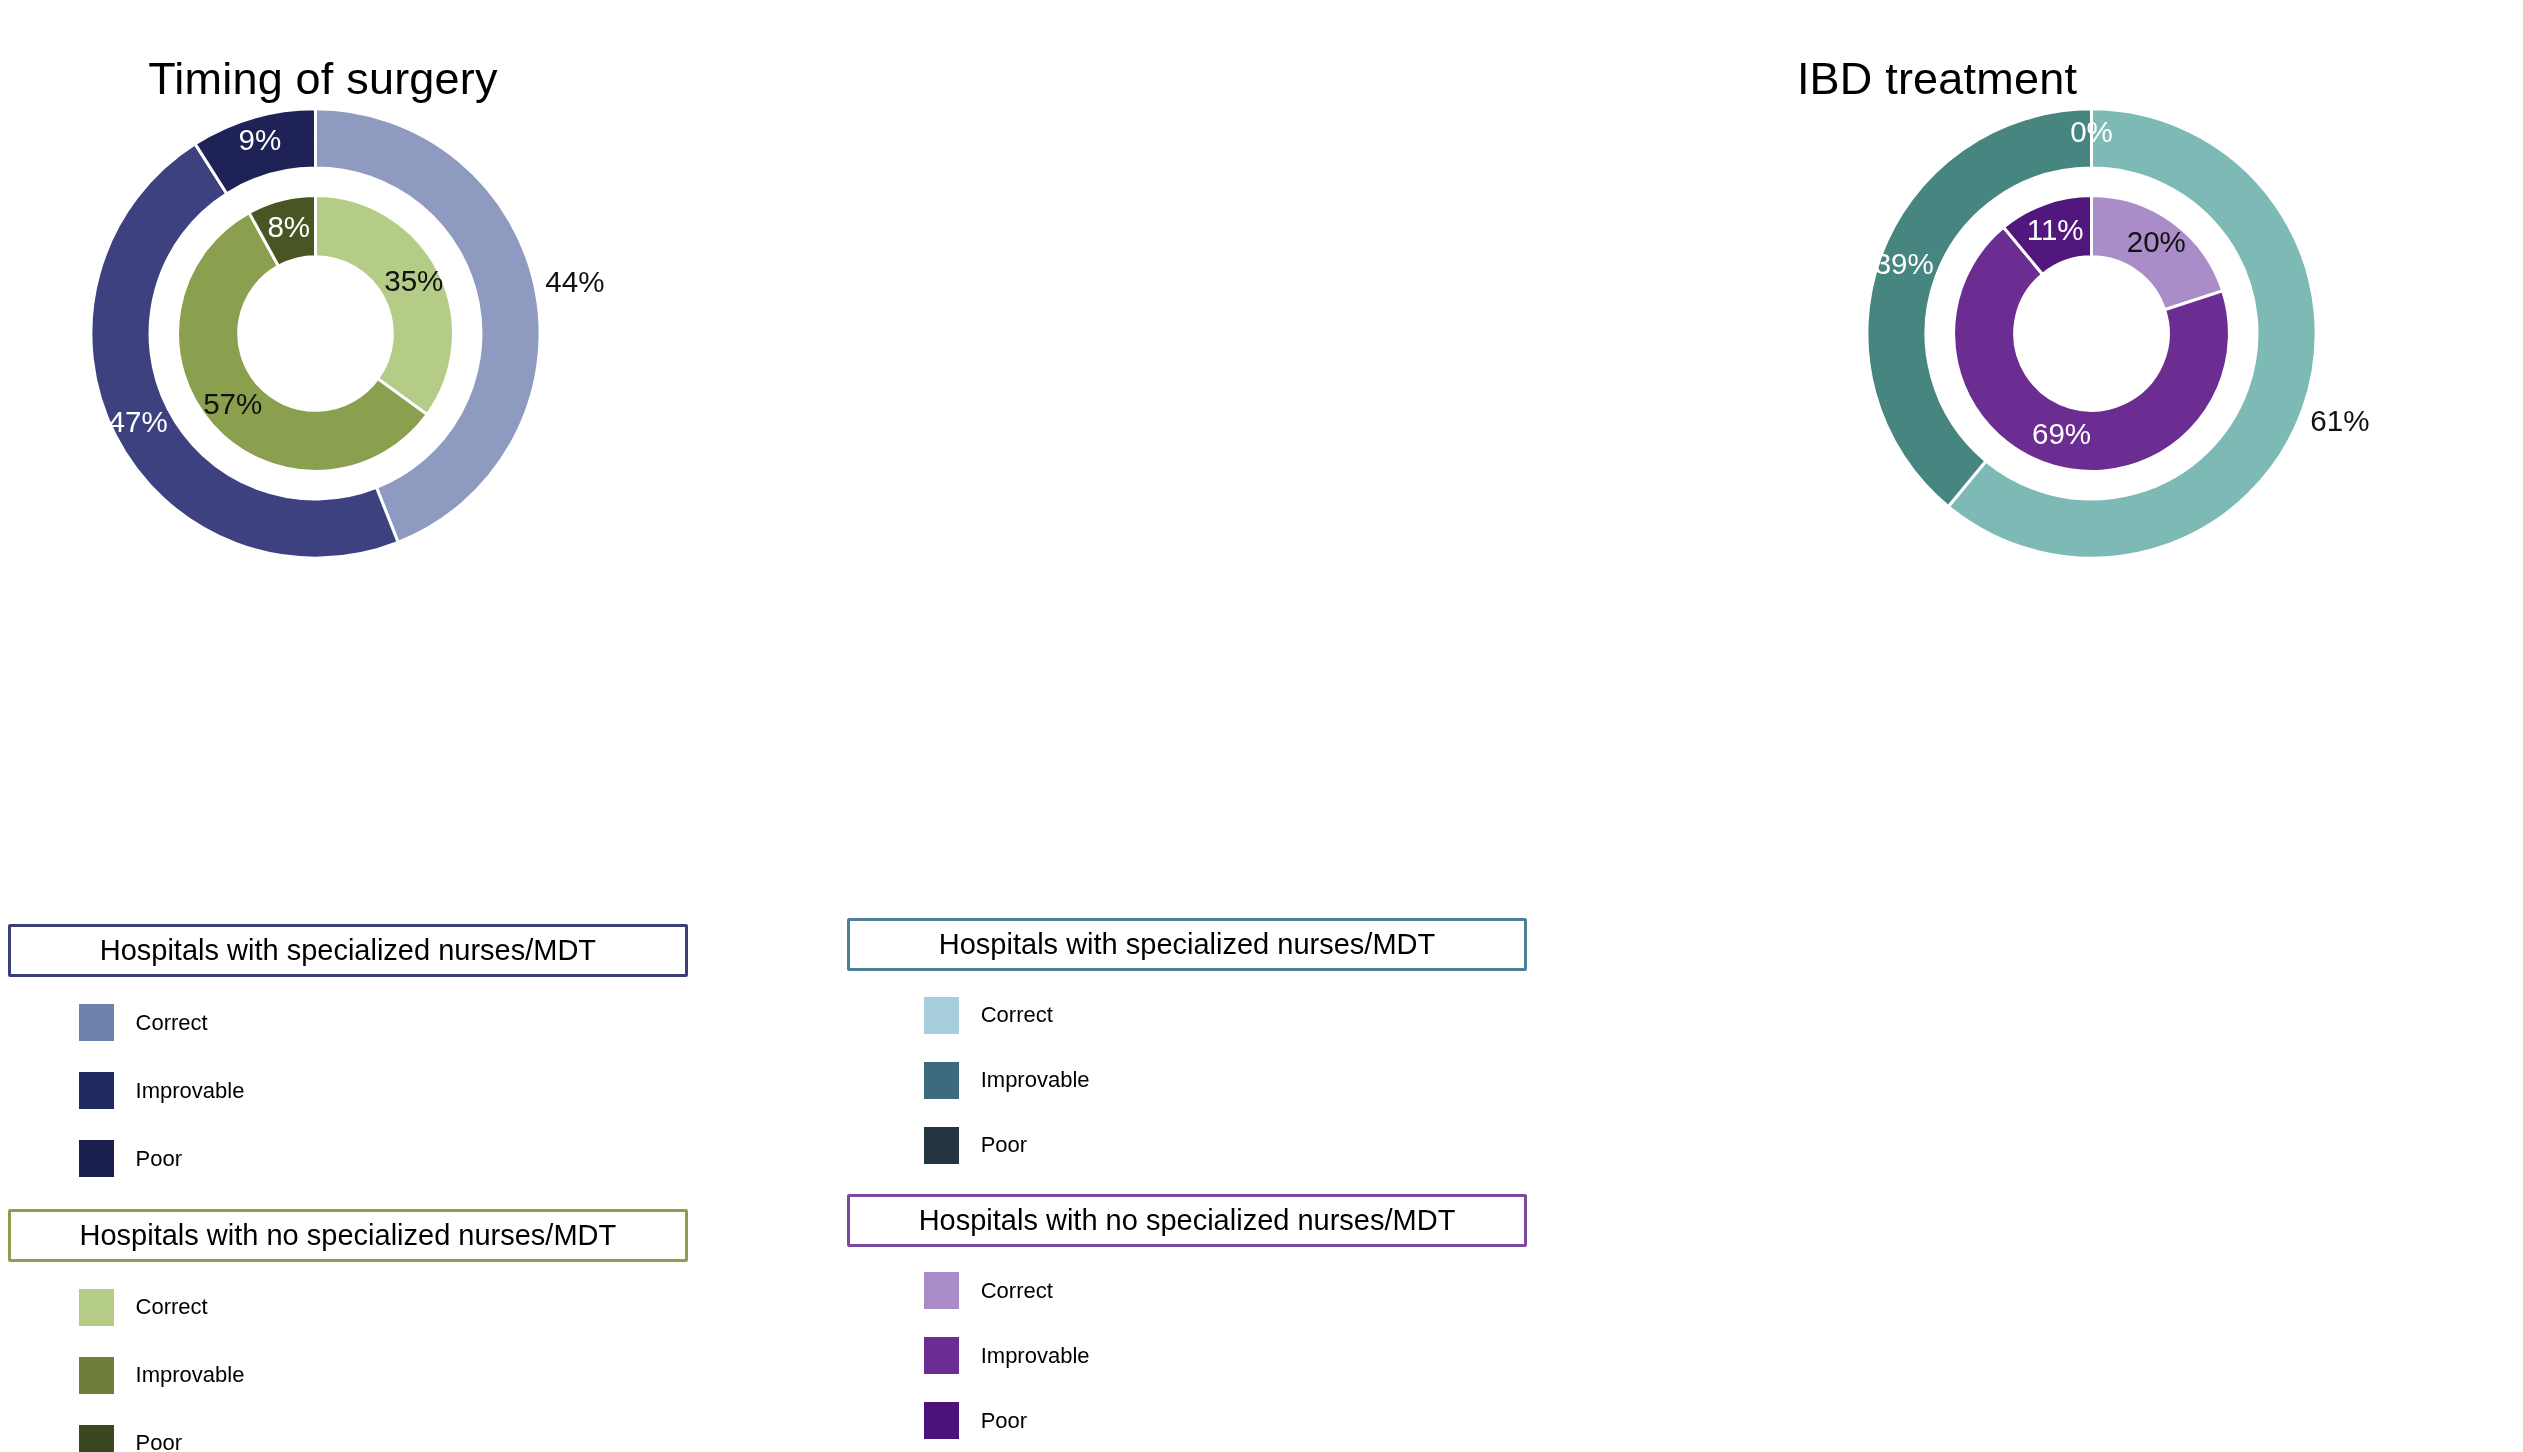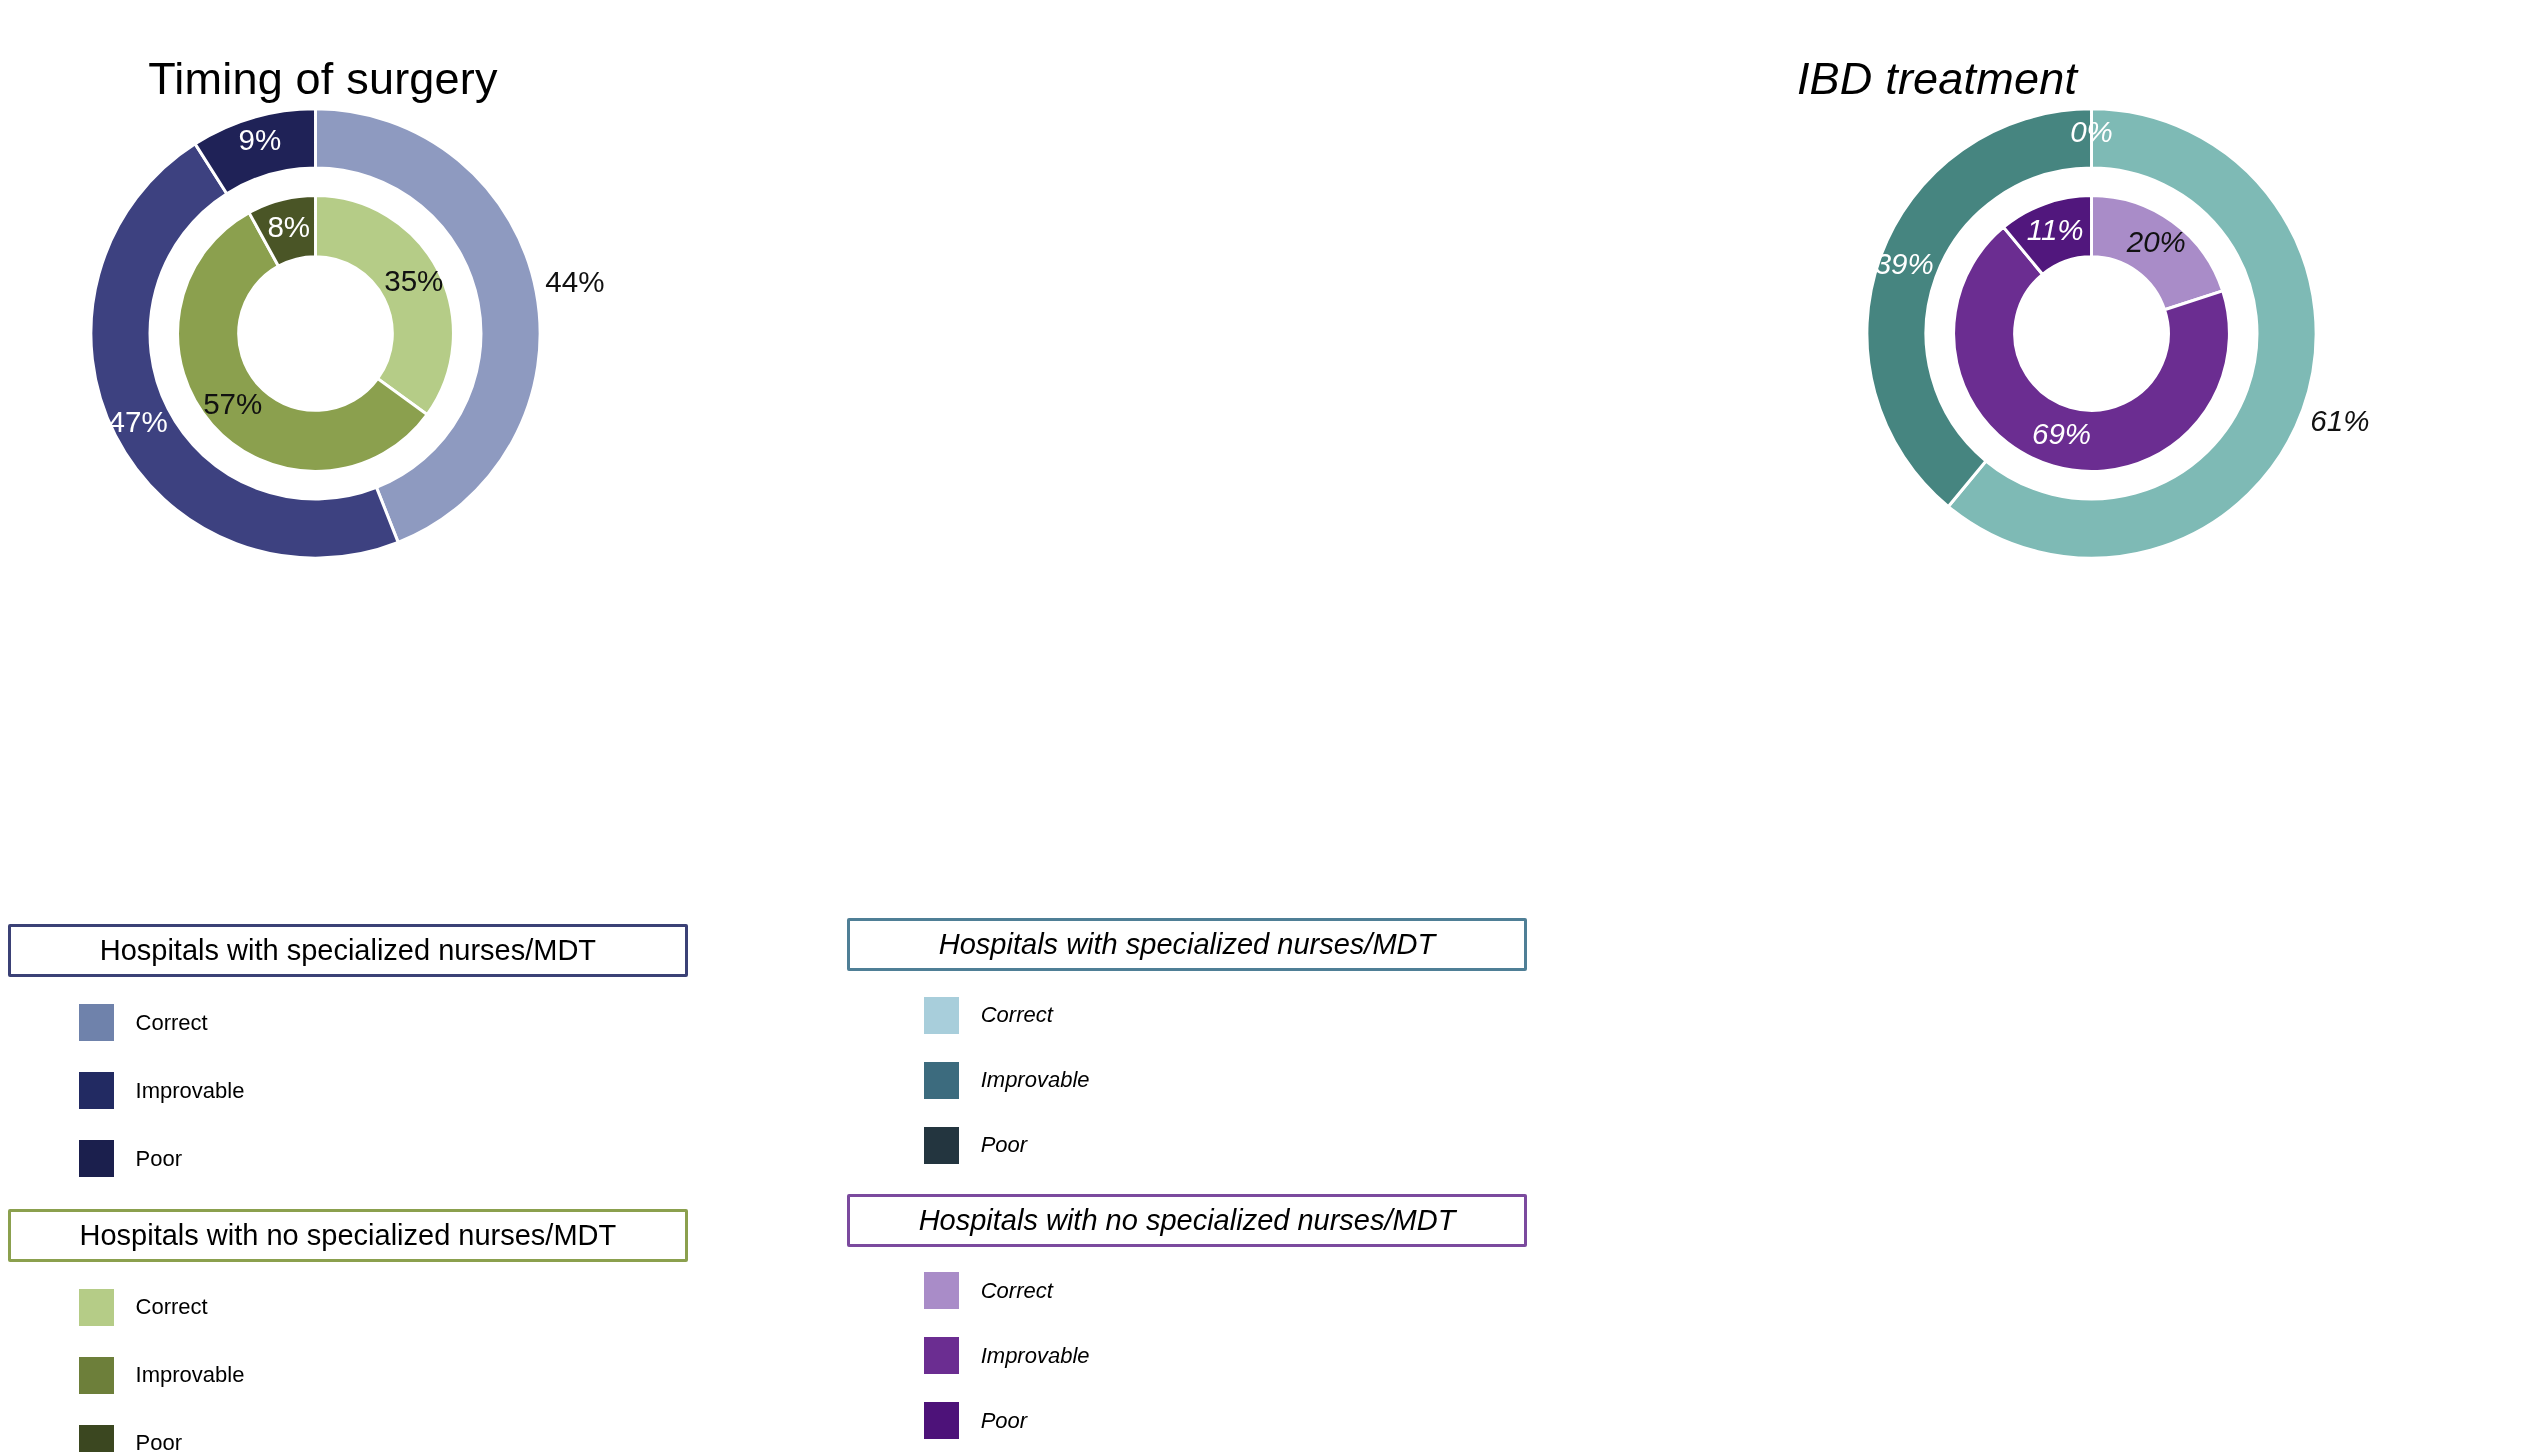--- a/index.html
+++ b/index.html
@@ -5,21 +5,21 @@
   html,body{margin:0;padding:0;background:#ffffff;}
   body{
     width:2524px;height:1453px;
     font-family:"Liberation Sans","DejaVu Sans",sans-serif;
     color:#000;
     overflow:hidden;
     position:relative;
   }
   .panel{position:absolute;top:11px;height:1060px;width:1262px;margin-top:40px;}
   .panel-left{left:0;}
-  .panel-right{left:1262px;font-style:italic;}
+  .panel-right{left:1262px;}
 
   .chart-title{
     position:absolute;top:2px;left:0;width:100%;
     text-align:center;
     font-size:45px;
     letter-spacing:0.2px;
     line-height:1.15;
     white-space:nowrap;
   }
   .panel-left .chart-title{ transform:translateX(-308px); }

